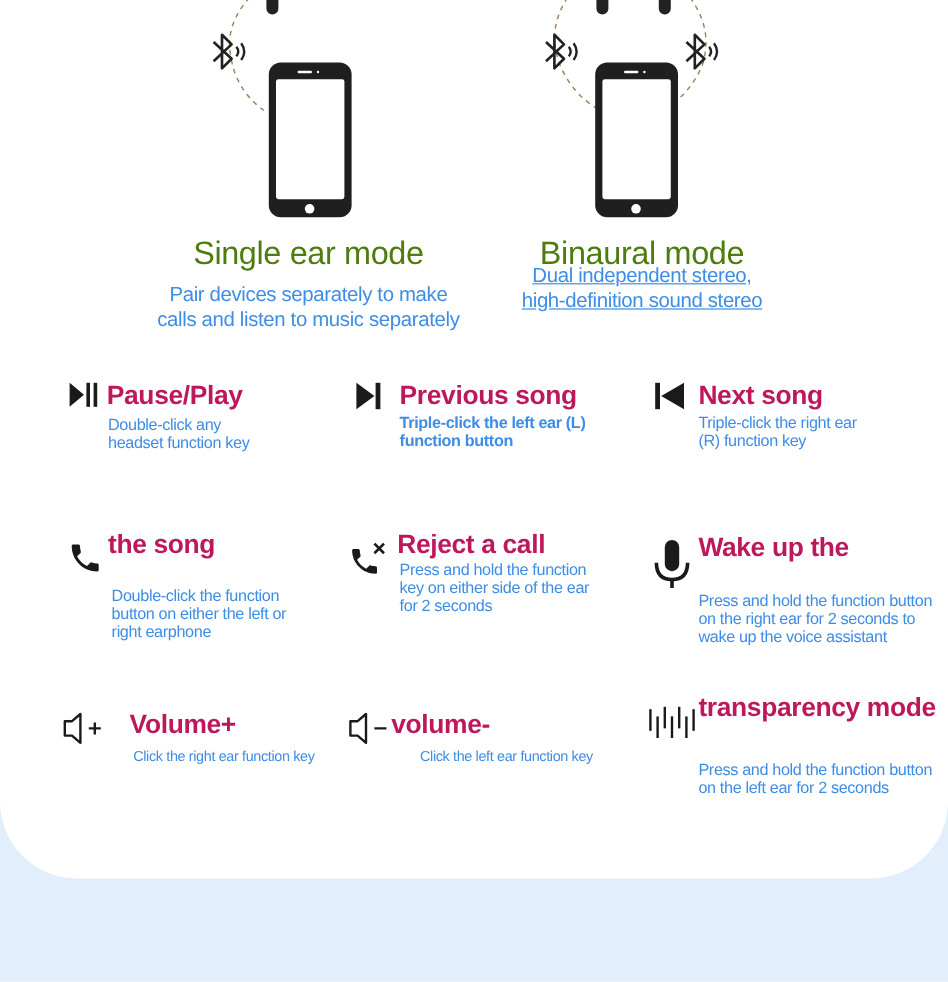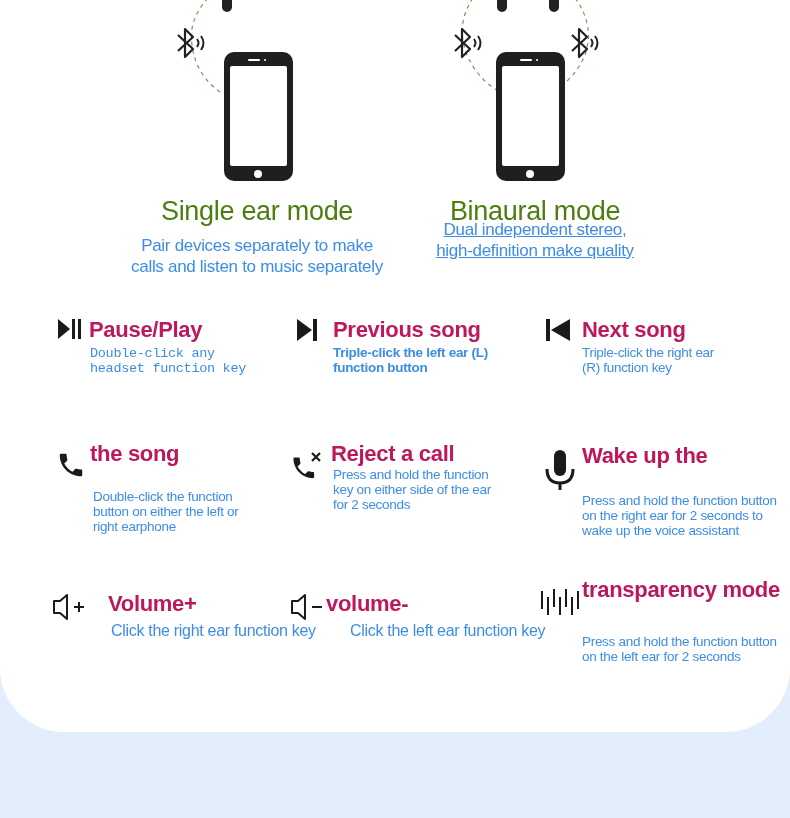--- a/index.html
+++ b/index.html
@@ -57,21 +57,21 @@
     
     .feat-icon { position: absolute; }
     .feat-title {
       position: absolute; font-weight: bold; font-size: 22px; color: #be185d;
       line-height: 24px; letter-spacing: -0.3px;
     }
     .feat-desc {
       position: absolute; font-size: 13.5px; color: #3d8de6;
       line-height: 15px; letter-spacing: -0.3px;
     }
-    .feat-desc.lg { font-size: 16px; line-height: 17px; text-align: center; }
+    .feat-desc.lg { font-size: 12px; line-height: 17px; text-align: center; }
   </style>
 </head>
 <body>
 
 <div class="card"></div>
 
 <div>
   <svg class="dash-arc" style="left:180px;top:-10px;" width="60" height="115" viewBox="0 0 60 115">
     <path d="M28 8 Q 8 30 12 55 Q 16 85 40 102" fill="none" stroke="#a08060" stroke-width="1.2" stroke-dasharray="4 4"></path>
   </svg>
@@ -114,30 +114,30 @@
   <div class="phone" style="left:496px;top:52px;">
     <div class="speaker"></div>
       <div class="cam"></div>
     <div class="screen"></div>
     <div class="home"></div>
   </div>
 </div>
 <div class="mode-title" style="left:385px;top:196px;width:300px;">Binaural mode</div>
 <div class="mode-desc" style="left:385px;top:219px;width:300px;text-decoration:underline;">
   <div>Dual independent stereo,</div>
-  <div>high-definition make quality</div>
+  <div>high-definition sound stereo</div>
 </div>
 
 <svg class="feat-icon" style="left:57px;top:318px;" width="26" height="22" viewBox="0 0 26 22">
   <polygon points="1,1 13,11 1,21" fill="#1a1a1a"></polygon>
   <rect x="15" y="1" width="3" height="20" fill="#1a1a1a"></rect>
   <rect x="21" y="1" width="3" height="20" fill="#1a1a1a"></rect>
 </svg>
 <div class="feat-title" style="left:89px;top:318px;">Pause/Play</div>
-<div class="feat-desc" style="left:90px;top:346px;font-family:Liberation Mono, monospace;">
+<div class="feat-desc" style="left:90px;top:346px;">
   <div>Double-click any</div>
   <div>headset function key</div>
 </div>
 
 <svg class="feat-icon" style="left:296px;top:318px;" width="24" height="24" viewBox="0 0 24 24">
   <polygon points="1,1 16,12 1,23" fill="#1a1a1a"></polygon>
   <rect x="17" y="1" width="4" height="22" fill="#1a1a1a"></rect>
 </svg>
 <div class="feat-title" style="left:333px;top:318px;">Previous song</div>
 <div class="feat-desc" style="left:333px;top:345px;font-weight:bold;">

